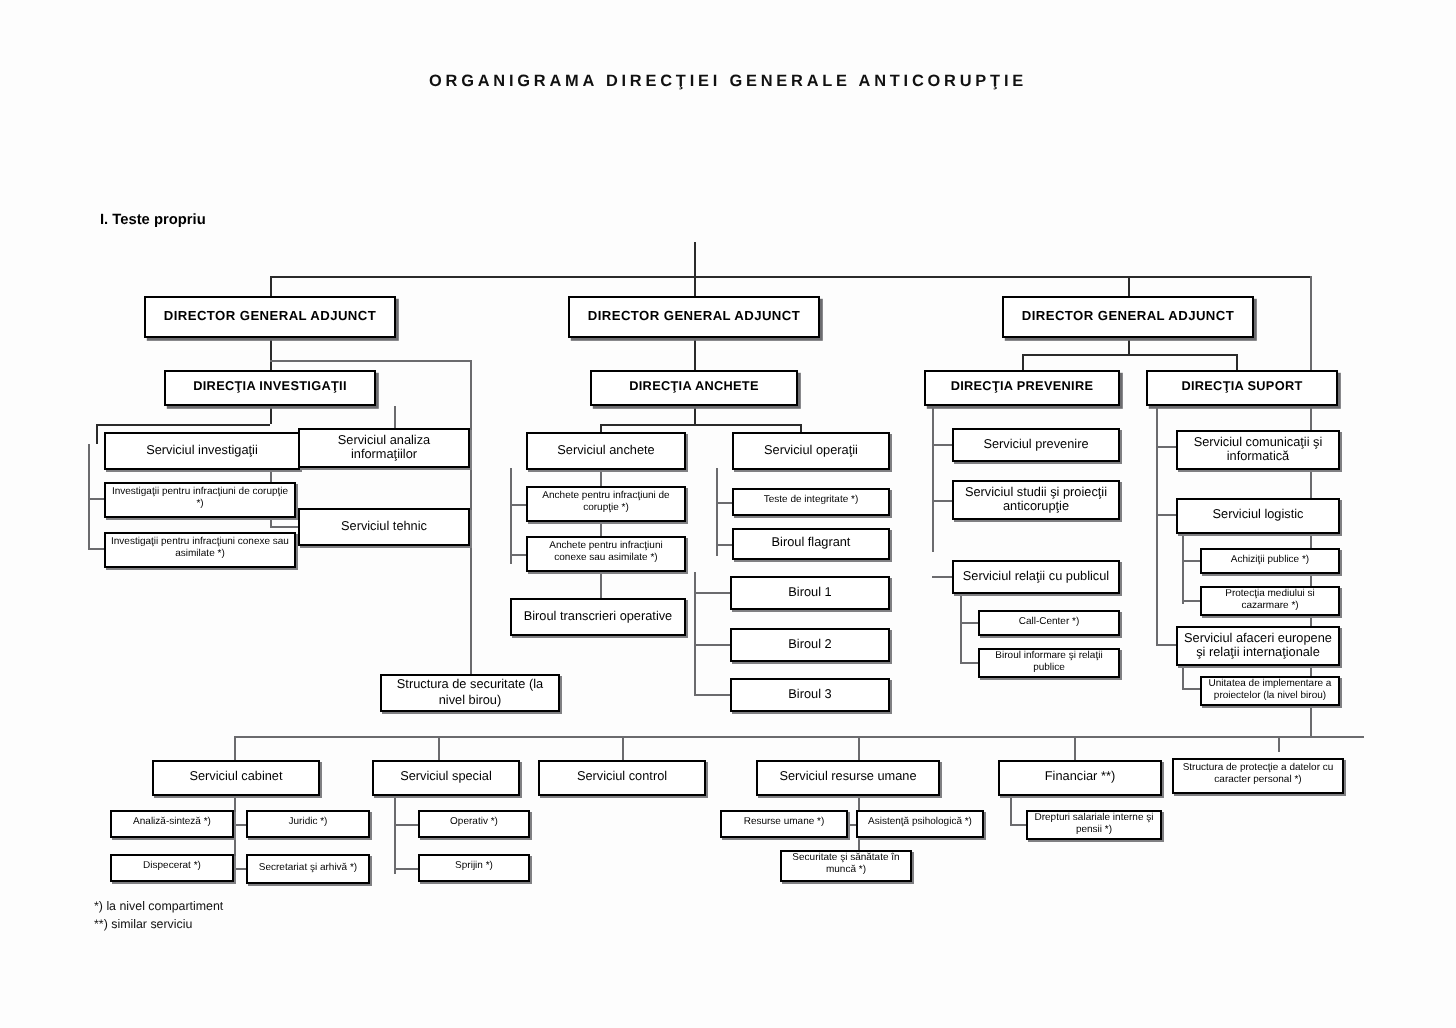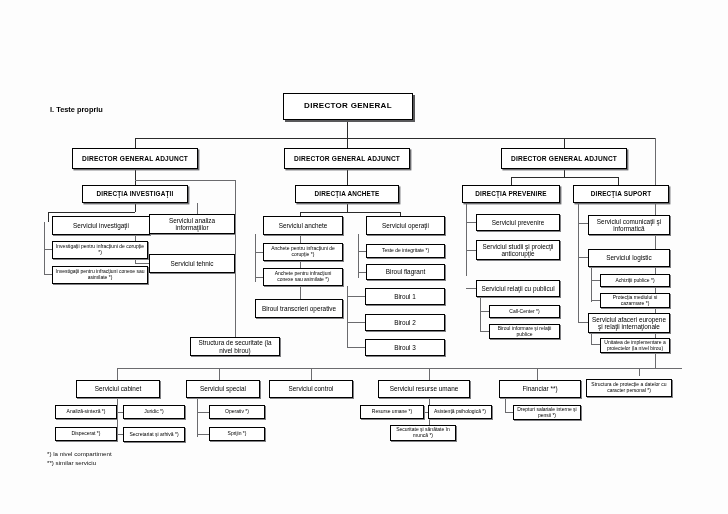--- a/index.html
+++ b/index.html
@@ -53,20 +53,21 @@
   .ln{position:absolute;background:#2b2b2b;z-index:1;}
   .lnh{height:1px;}
   .lnv{width:1px;}
   .lnl{background:#6b6b6e;}
 </style>
 </head>
 <body>
 
 <div id="sheet">
 
+  <div id="title">ORGANIGRAMA DIRECŢIEI GENERALE ANTICORUPŢIE</div>
   <div id="aparat">I. Teste propriu</div>
 
   <div class="ln lnv" style="left:347px;top:121px;height:18px;"></div>
   <div class="ln lnh" style="left:135px;top:138px;width:520px;"></div>
   <div class="ln lnv" style="left:135px;top:138px;height:10px;"></div>
   <div class="ln lnv" style="left:347px;top:138px;height:10px;"></div>
   <div class="ln lnv" style="left:564px;top:138px;height:10px;"></div>
 
   <div class="ln lnv lnl" style="left:655px;top:138px;height:230px;"></div>
 
@@ -151,23 +152,20 @@
   <div class="ln lnh lnl" style="left:197px;top:412px;width:12px;"></div>
   <div class="ln lnh lnl" style="left:197px;top:434px;width:12px;"></div>
 
   <div class="ln lnv lnl" style="left:429px;top:395px;height:40px;"></div>
   <div class="ln lnh lnl" style="left:360px;top:412px;width:130px;"></div>
   <div class="ln lnh lnl" style="left:429px;top:434px;width:0px;"></div>
 
   <div class="ln lnv lnl" style="left:505px;top:395px;height:17px;"></div>
   <div class="ln lnh lnl" style="left:505px;top:412px;width:8px;"></div>
 
-  <div class="box t0 sh" style="left:283px;top:93px;width:130px;height:27px;">
-    <span>DIRECTOR GENERAL</span>
-  </div>
 
   <div class="box t1 sh-s" style="left:72px;top:148px;width:126px;height:21px;">
     <span>DIRECTOR GENERAL ADJUNCT</span>
   </div>
   <div class="box t1 sh-s" style="left:284px;top:148px;width:126px;height:21px;">
     <span>DIRECTOR GENERAL ADJUNCT</span>
   </div>
   <div class="box t1 sh-s" style="left:501px;top:148px;width:126px;height:21px;">
     <span>DIRECTOR GENERAL ADJUNCT</span>
   </div>

